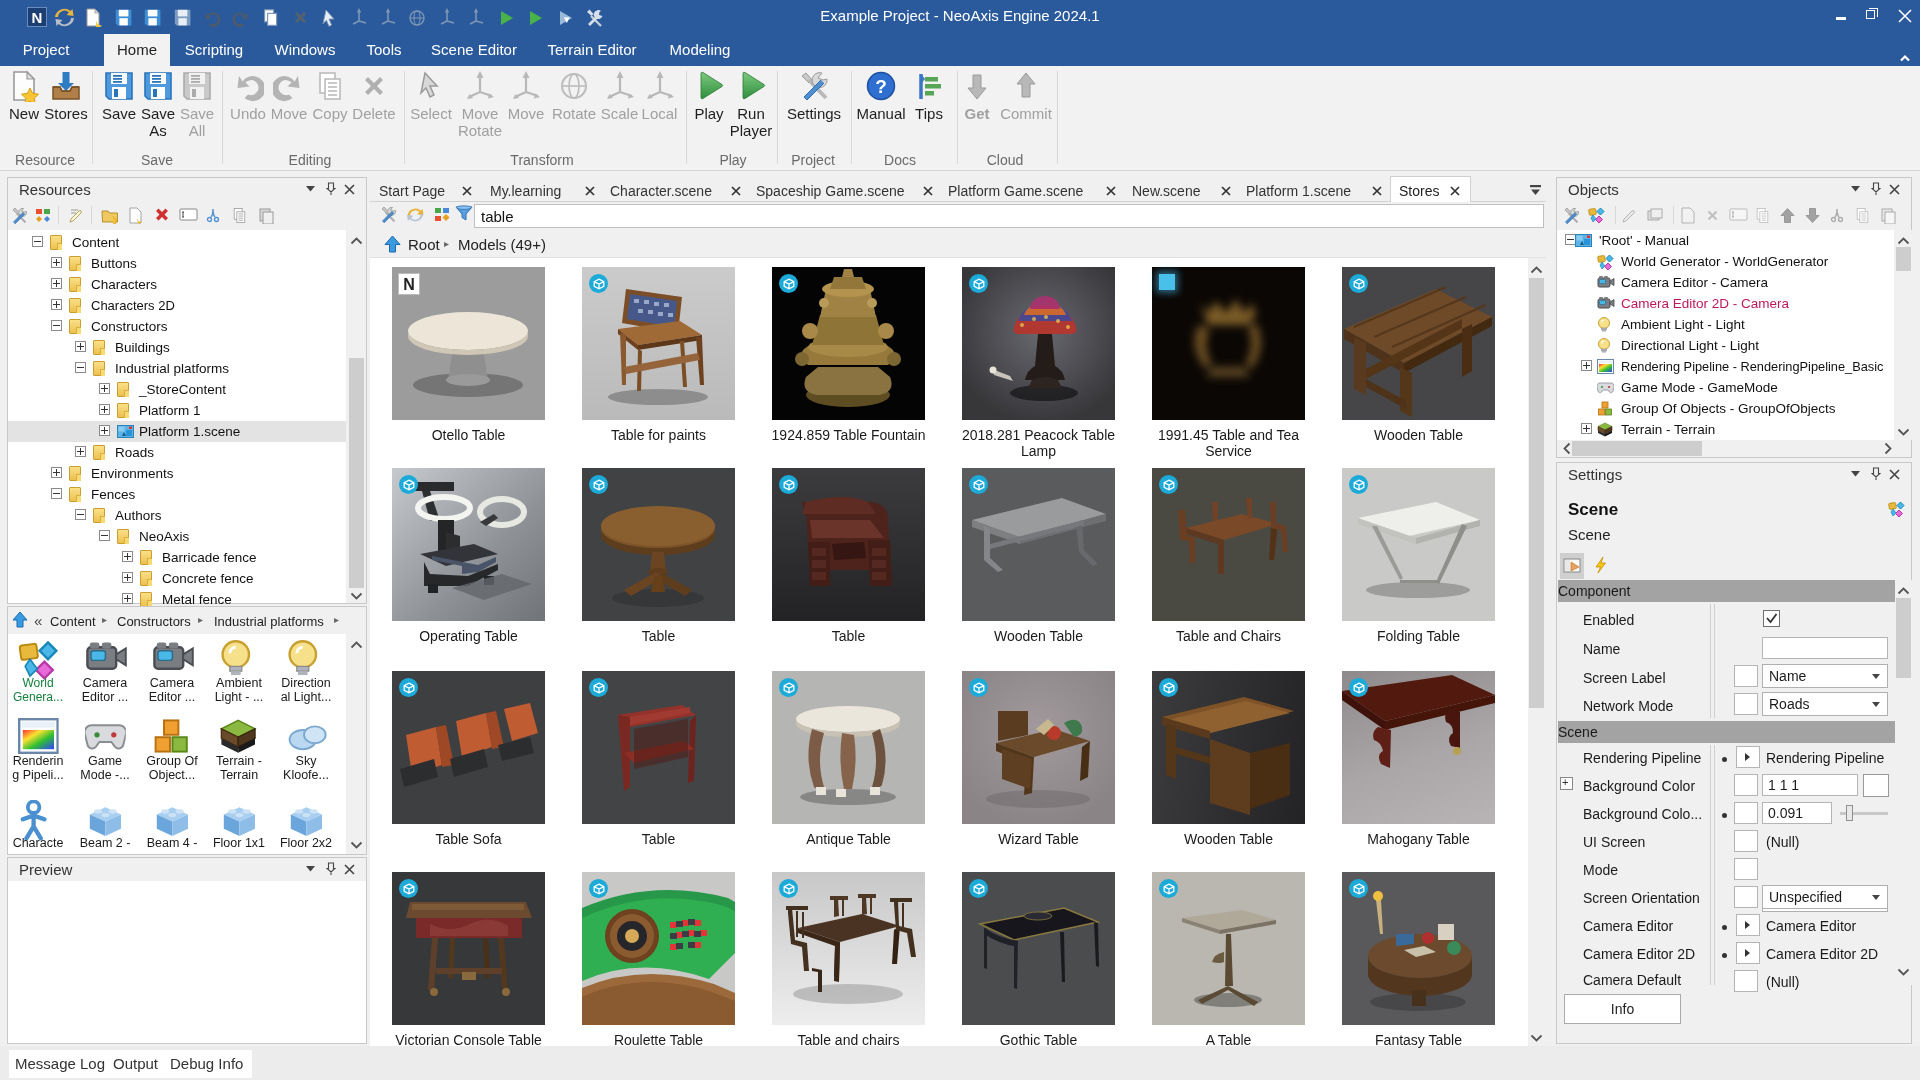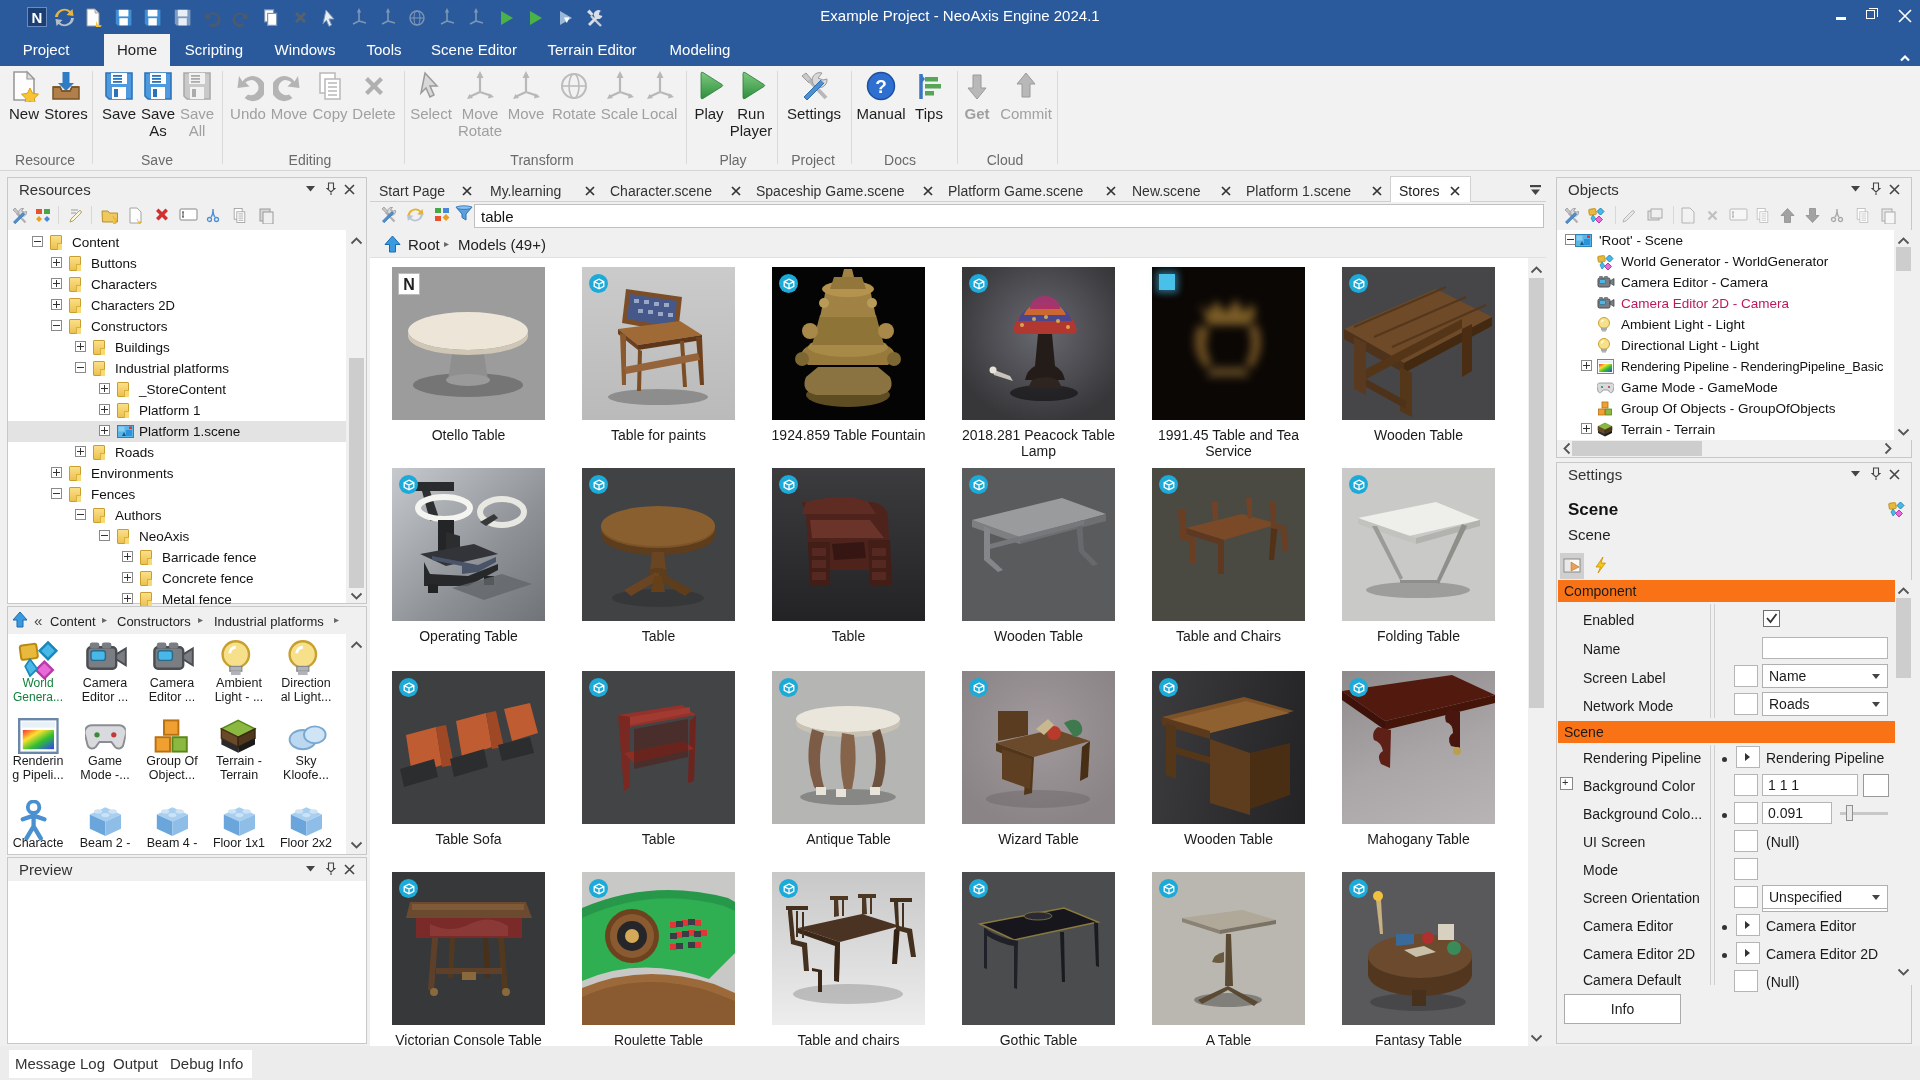--- a/index.html
+++ b/index.html
@@ -20,21 +20,21 @@
 .exp:before{content:"";position:absolute;left:1px;top:4px;width:7px;height:1px;background:#333;}
 .exp.plus:after{content:"";position:absolute;left:4px;top:1px;width:1px;height:7px;background:#333;}
 .folder{position:absolute;top:3px;width:12px;height:15px;background:linear-gradient(#fbe088,#ecc050);border:1px solid #c89e2e;border-radius:1px;}
 .folder:after{content:"";position:absolute;right:-1px;bottom:-1px;width:4px;height:6px;background:#f7da74;border-left:1px solid #d8b03c;border-top:1px solid #d8b03c;}
 .scroll-v{position:absolute;background:#f0f0f0;}
 .scroll-thumb{position:absolute;background:#cdcdcd;}
 .thumb{position:absolute;width:153px;height:153px;}
 .tcap{position:absolute;width:189px;text-align:center;font-size:14px;color:#1a1a1a;line-height:16px;}
 .badge{position:absolute;left:7px;top:7px;width:19px;height:19px;border-radius:50%;background:#1caad9;}
 .badge svg{position:absolute;left:2px;top:2px;}
-.hdrbar{position:absolute;left:0;height:22px;background:#f97316;color:#1a1a1a;font-size:14px;line-height:22px;padding-left:6px;}
+.hdrbar{position:absolute;left:0;height:22px;background:#a3a3a3;color:#1a1a1a;font-size:14px;line-height:22px;}
 .sbox{position:absolute;width:24px;height:22px;border:1px solid #b5b5b5;background:#fff;}
 .sinput{position:absolute;height:22px;border:1px solid #b5b5b5;background:#fff;font-size:14px;line-height:20px;padding-left:5px;color:#1a1a1a;}
 .sdrop{position:absolute;height:24px;border:1px solid #b0b0b0;background:#fff;font-size:14px;line-height:22px;padding-left:6px;color:#1a1a1a;}
 .sdrop:after{content:"";position:absolute;right:7px;top:9px;border-left:4px solid transparent;border-right:4px solid transparent;border-top:5px solid #444;}
 .dot{position:absolute;width:5px;height:5px;border-radius:50%;background:#333;}
 </style></head><body>
 
 <div id="titlebar">
 <div class="abs" style="left:27px;top:7px;width:20px;height:20px;background:#1b3f73;border:1px solid #6a8cc0;color:#fff;font-size:15px;font-weight:bold;text-align:center;line-height:19px;">N</div>
 <div class="abs" style="left:52px;top:8px;">
@@ -1302,21 +1302,21 @@
     </svg></div>
 <div class="abs" style="left:1557px;top:230px;width:337px;height:210px;background:#fff;"></div>
 <div class="exp minus" style="left:1565px;top:234px;"></div>
 <div class="abs" style="left:1575px;top:233px;"><svg width="17" height="15" viewBox="0 0 17 15">
       <rect x="0.5" y="1.5" width="16" height="12" fill="#5ab4e8" stroke="#2a84b8"></rect>
       <rect x="1.5" y="2.5" width="6" height="5" fill="#88ccf0"></rect>
       <rect x="9" y="6" width="6" height="6" fill="#2a94d8"></rect>
       <rect x="12" y="2.5" width="3" height="2.5" fill="#e83030"></rect>
       <path d="M5 12 l2-4 2 4z" fill="#1a5a8a"></path>
     </svg></div>
-<div class="abs" style="left:1599px;top:233px;font-size:13.5px;color:#111;white-space:nowrap;">'Root' - Scene</div>
+<div class="abs" style="left:1599px;top:233px;font-size:13.5px;color:#111;white-space:nowrap;">'Root' - Manual</div>
 <div class="abs" style="left:1597px;top:254px;"><svg width="17" height="17" viewBox="0 0 17 17">
       <rect x="1" y="2" width="7" height="6" rx="1" transform="rotate(-8 4 5)" fill="#e8b93c" stroke="#b8890c" stroke-width=".8"></rect>
       <path d="M12.5 1 l3.5 3.5 -3.5 3.5 -3.5-3.5z" fill="#49b8e8" stroke="#1988b8"></path>
       <path d="M11 9 l3.5 3.5 -3.5 3.5 -3.5-3.5z" fill="#e86ad8" stroke="#b83aa8"></path>
       <path d="M5 8 l3 4 -3 3 -2-4z" fill="#49b8e8" stroke="#1988b8" stroke-width=".7"></path>
     </svg></div>
 <div class="abs" style="left:1621px;top:254px;font-size:13.5px;color:#111;white-space:nowrap;">World Generator - WorldGenerator</div>
 <div class="abs" style="left:1597px;top:275px;"><svg width="18" height="14" viewBox="0 0 18 14">
       <rect x="1" y="3" width="12" height="9" rx="1.5" fill="#7a7d82" stroke="#4a4d52"></rect>
       <rect x="2.5" y="4.5" width="6" height="4" rx="1" fill="#49b8e8" stroke="#2a6a8a" stroke-width=".6"></rect>

